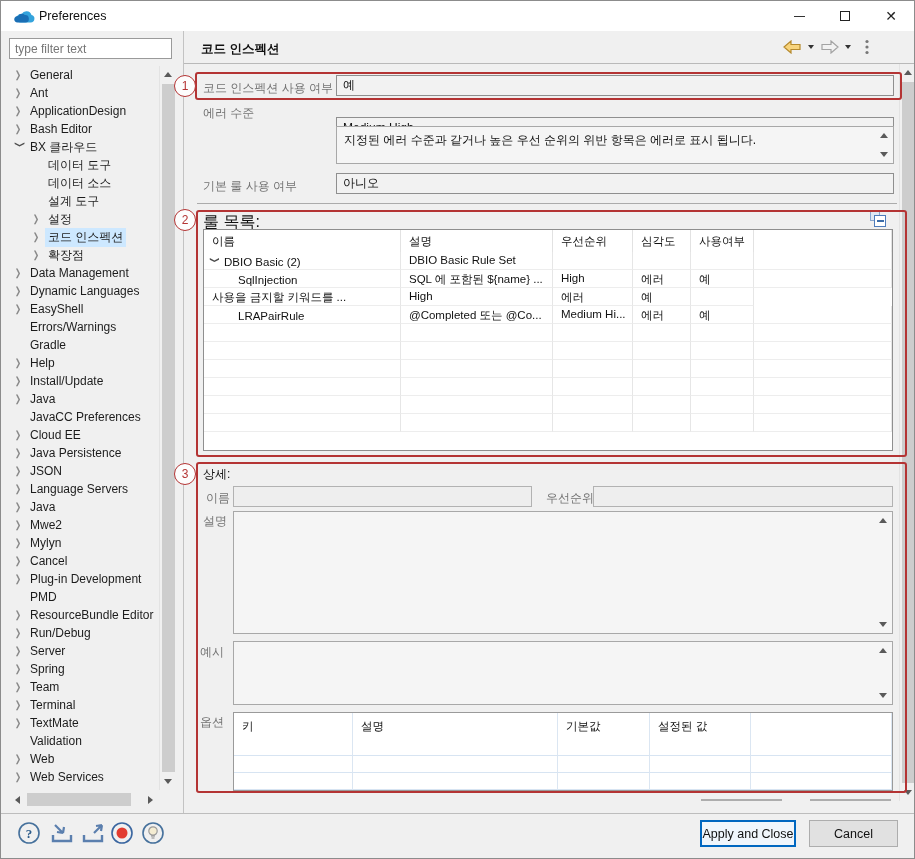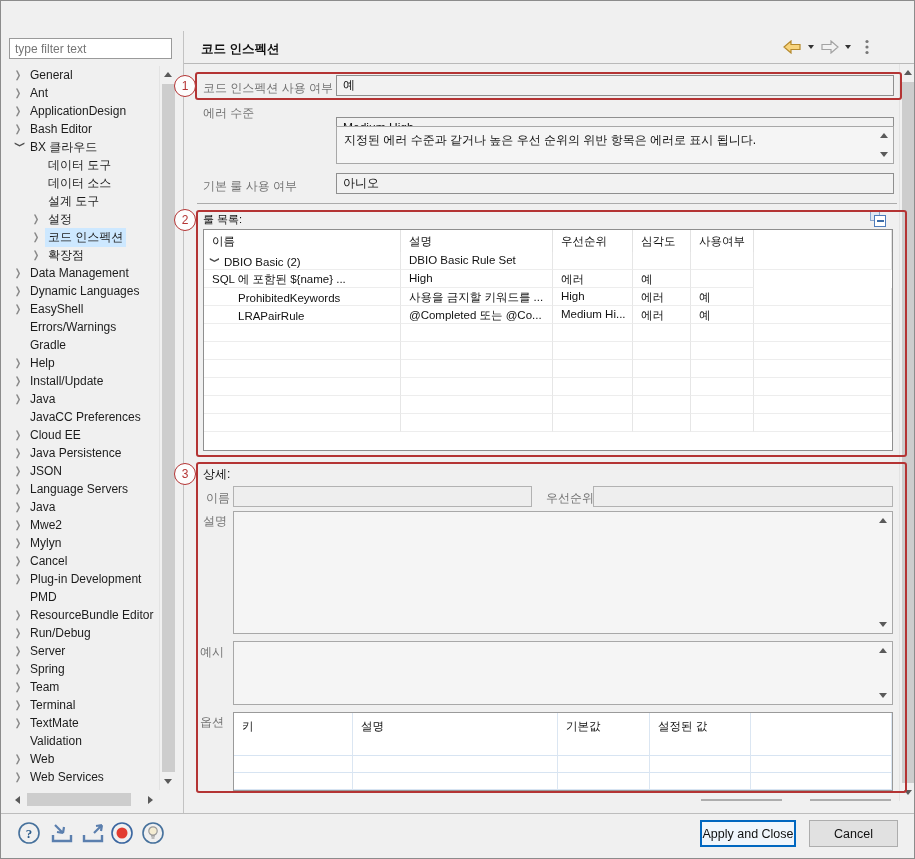--- a/index.html
+++ b/index.html
@@ -49,21 +49,21 @@
   .caret { width:0;height:0;border-left:3.5px solid transparent;border-right:3.5px solid transparent;border-top:4px solid #333; }
 
   
   .form-label { position:absolute; left:202px; font-size:12px; color:#737373; }
   .combo { position:absolute; left:335px; width:558px; height:21px; border:1px solid #8f8f8f; background:#f2f2f2; font-size:12px; color:#111; display:flex; align-items:center; padding-left:6px; }
   .infobox { position:absolute; left:335px; width:558px; border:1px solid #a8a8a8; background:#f5f5f5; font-size:12px; color:#111; padding:5px 20px 5px 7px; }
   .corner-tri { position:absolute; right:5px; }
   #rules-divider { position:absolute; left:196px; top:202px; width:700px; height:1px; background:#ababab; }
 
   
-  #rule-list-label { position:absolute; left:202px; top:211px; font-size:11px; color:#111; }
+  #rule-list-label { position:absolute; left:202px; top:211px; font-size:16px; color:#111; }
   #collapse-all { position:absolute; left:869px; top:210px; width:18px; height:17px; }
   #collapse-all .back-sq { position:absolute; left:0; top:0; width:10px; height:10px; border:1px solid #89a6cc; background:#dfe8f3; }
   #collapse-all .front-sq { position:absolute; left:4px; top:4px; width:12px; height:12px; border:1px solid #4f7cbb; background:#fff; display:flex; align-items:center; justify-content:center; }
   #collapse-all .minus { width:7px; height:0; border-top:2px solid #3c6ca8; display:block; }
 
   #rule-table { position:absolute; left:202px; top:228px; width:690px; height:222px; background:#fff; border:1px solid #8f8f8f; overflow:hidden; }
   .rt-grid { display:grid; grid-template-columns:197px 152px 80px 58px 63px 1fr; }
   #rule-table-header { height:22px; }
   #rule-table-header .th { font-size:11.5px; color:#111; padding:4px 0 0 8px; border-right:1px solid #e2e2e2; white-space:nowrap; overflow:hidden; }
   .tr { height:18px; }
@@ -92,20 +92,36 @@
 
   
   .anno-box { position:absolute; border:2px solid #b43434; border-radius:3px; pointer-events:none; }
   .anno-circle { position:absolute; width:22px; height:22px; border-radius:50%; border:1.6px solid #b43434; background:#fdfdfd; color:#b43434; font-size:12px; display:flex; align-items:center; justify-content:center; pointer-events:none; }
 </style>
 </head>
 <body>
 
 <div id="win">
 
+  <div id="titlebar">
+    <svg id="cloud-icon" width="22" height="16" viewBox="0 0 22 16">
+      <path d="M7.5 14.5 a4.3 4.3 0 1 1 1.2-8.5 A5.4 5.4 0 0 1 18.5 7 a3.8 3.8 0 0 1 -.8 7.5 z" fill="#34a3dc"></path>
+      <path d="M4.5 14.5 a3.2 3.2 0 1 1 .7-6.3 A3.9 3.9 0 0 1 11.8 7 a3.4 3.4 0 0 1 .6 7.5 z" fill="#1a6fb5"></path>
+    </svg>
+    <span id="title">Preferences</span>
+    <div class="wbtn" id="btn-min">
+        <span></span>
+      </div>
+    <div class="wbtn" id="btn-max">
+        <span></span>
+      </div>
+    <div class="wbtn" id="btn-close">
+        <span>✕</span>
+      </div>
+  </div>
 
   <input id="filter-box" placeholder="type filter text" style="">
   <div id="tree">
       <div class="tree-item">
         <span class="twistie">❯</span>
         <span class="tree-label">General</span>
       </div>
       <div class="tree-item">
         <span class="twistie">❯</span>
         <span class="tree-label">Ant</span>
@@ -348,30 +364,30 @@
             <span class="row-twistie">❯</span>
             <span>DBIO Basic (2)</span>
           </div>
           <div class="td">DBIO Basic Rule Set</div>
           <div class="td"></div>
           <div class="td"></div>
           <div class="td"></div>
           <div class="td"></div>
         </div>
         <div class="tr rt-grid">
+          <div class="td name child">
+            <span>SqlInjection</span>
+          </div>
           <div class="td">SQL 에 포함된 ${name} ...</div>
           <div class="td">High</div>
           <div class="td">에러</div>
           <div class="td">예</div>
           <div class="td"></div>
         </div>
         <div class="tr rt-grid">
-          <div class="td name child">
-            <span>ProhibitedKeywords</span>
-          </div>
           <div class="td">사용을 금지할 키워드를 ...</div>
           <div class="td">High</div>
           <div class="td">에러</div>
           <div class="td">예</div>
           <div class="td"></div>
         </div>
         <div class="tr rt-grid">
           <div class="td name child">
             <span>LRAPairRule</span>
           </div>

